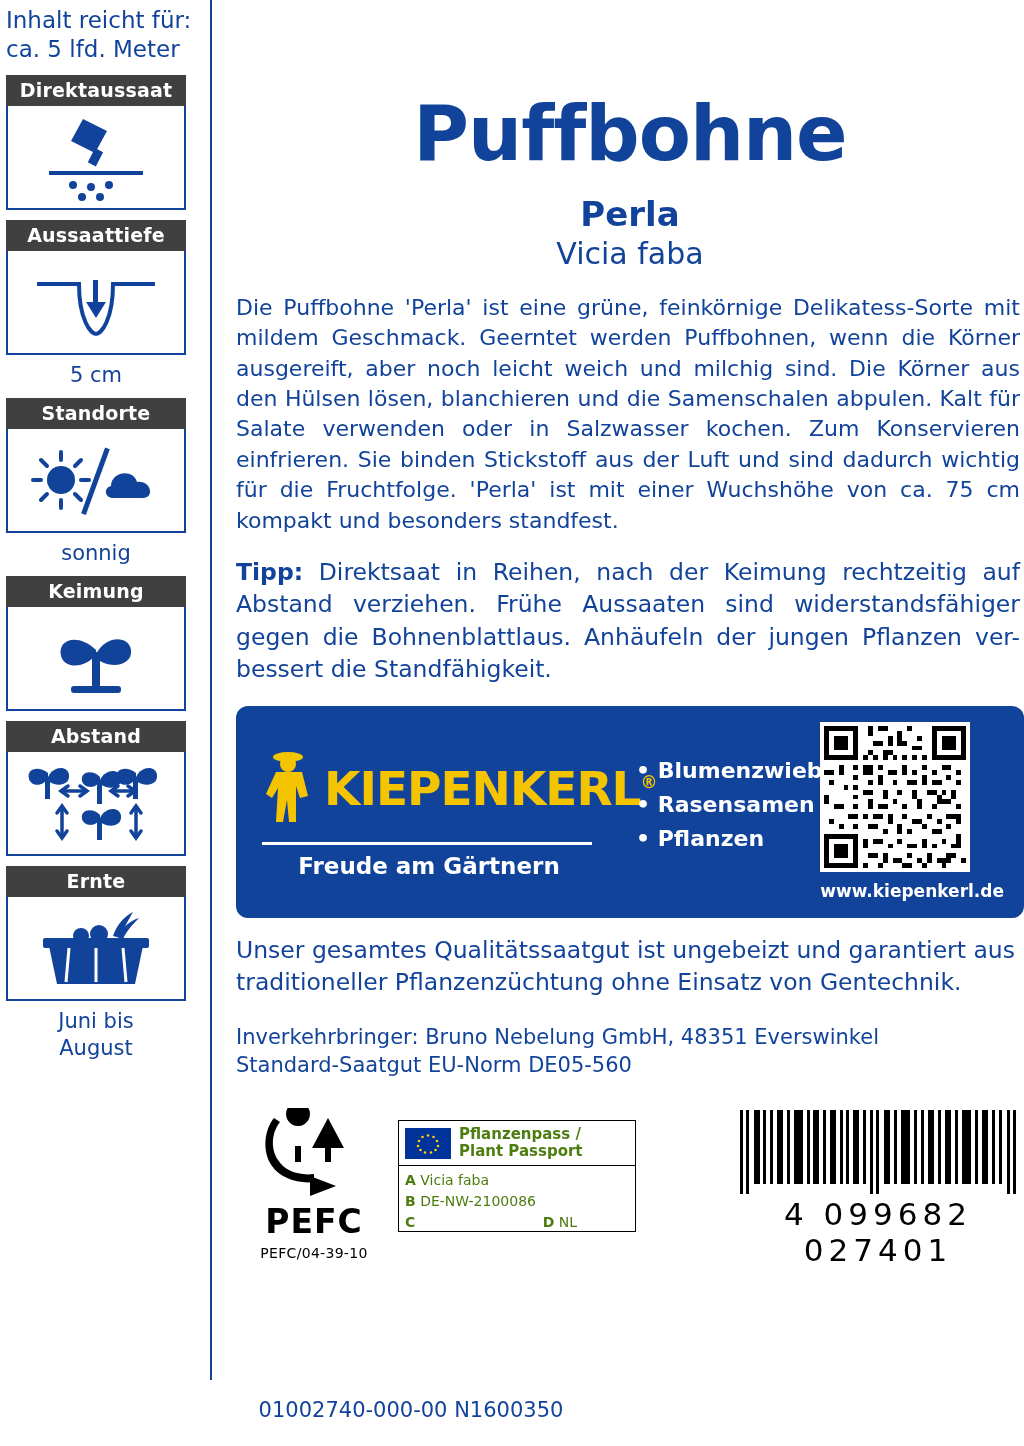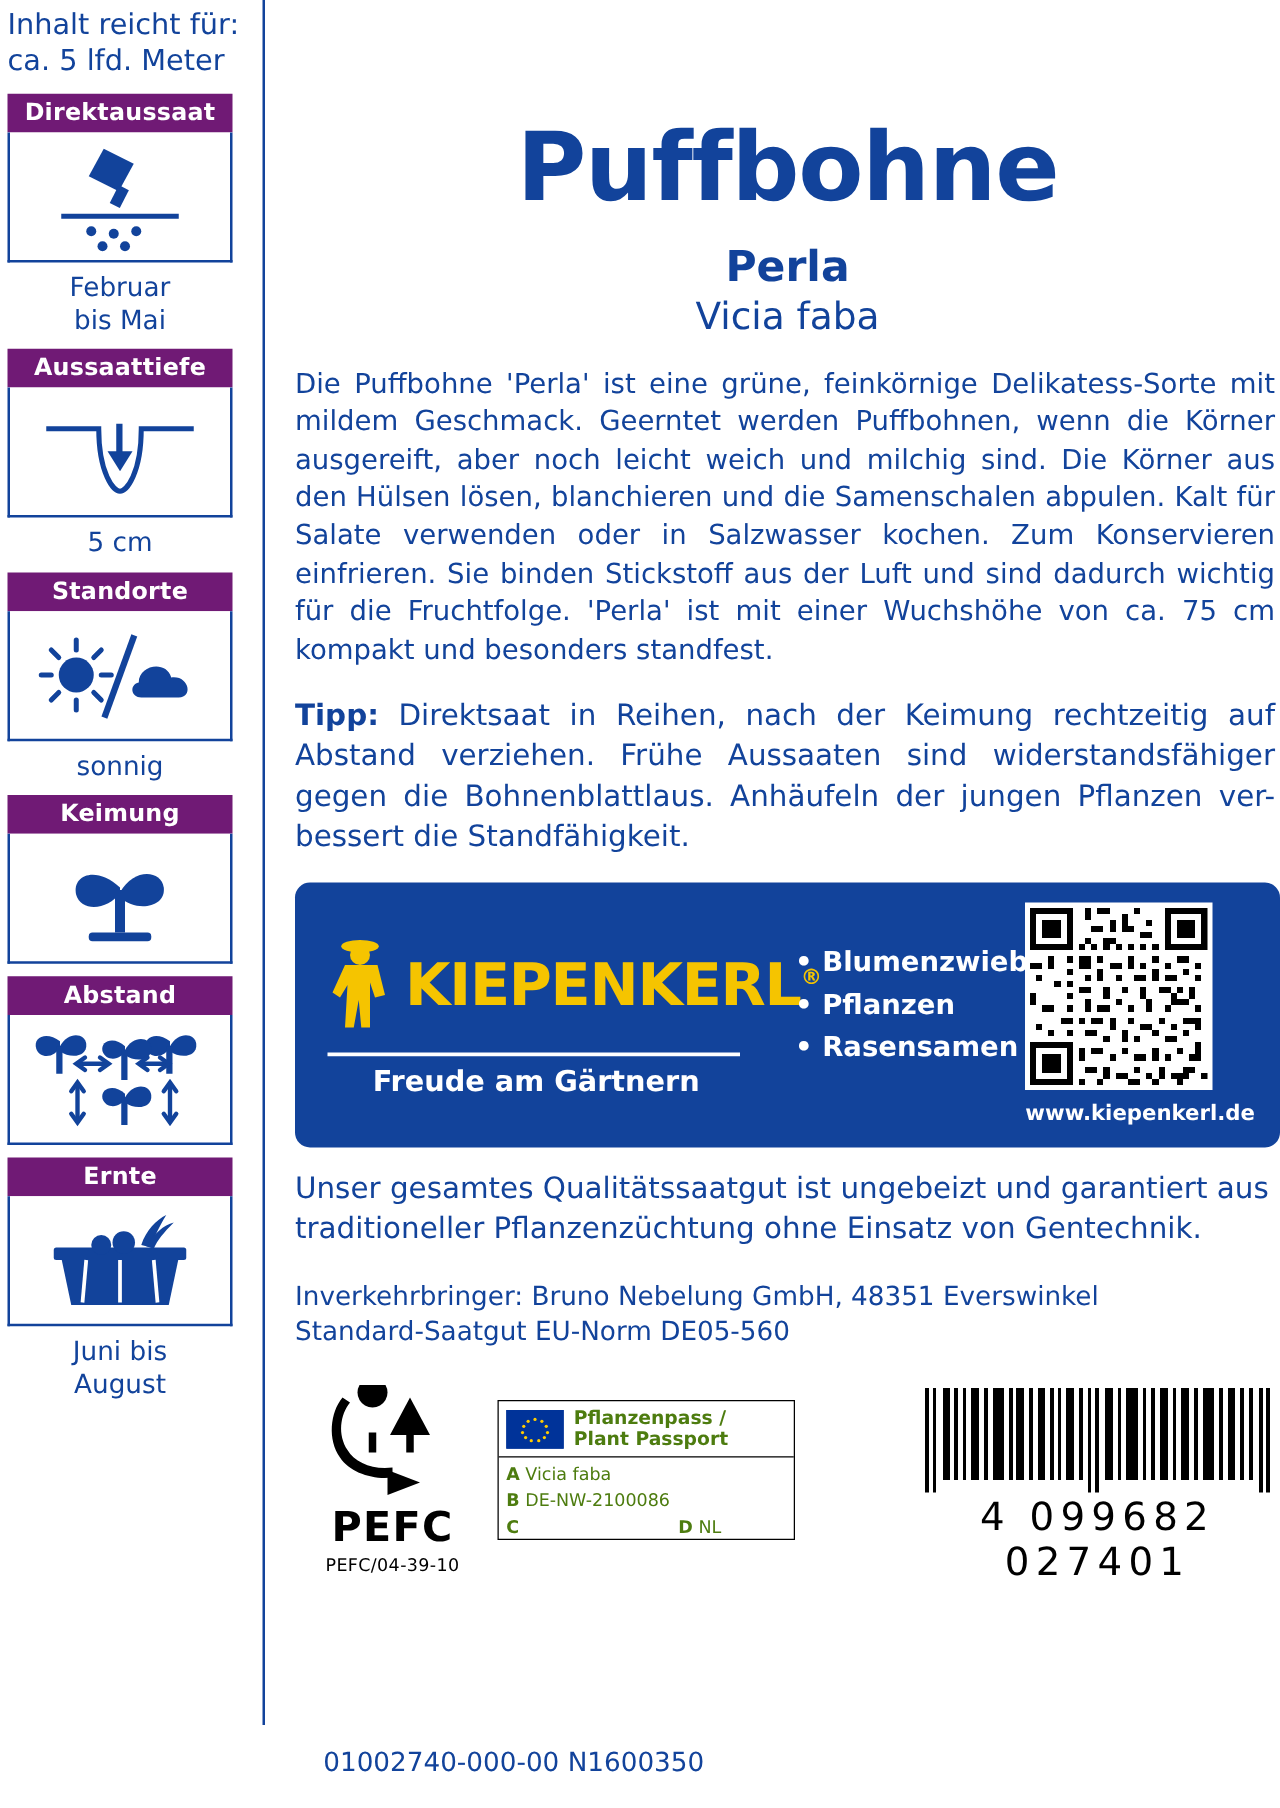--- a/index.html
+++ b/index.html
@@ -39,21 +39,21 @@
     padding: 6px 4px 0 6px;
     white-space: pre-line;
   }
 
   .icon-block {
     margin: 10px 0 0 6px;
     width: 180px;
     text-align: center;
   }
   .icon-head {
-    background: #701a75;
+    background: #404040;
     color: #ffffff;
     font-size: 19px;
     font-weight: bold;
     padding: 4px 0 5px 0;
     letter-spacing: .2px;
   }
   .icon-box {
     border: 2px solid #12439b;
     border-top: none;
     height: 104px;
@@ -324,22 +324,20 @@
             <rect x="70" y="40" width="9" height="16" transform="rotate(27 74 48)"></rect>
             <rect x="28" y="62" width="94" height="4"></rect>
             <circle cx="52" cy="76" r="4"></circle>
               <circle cx="70" cy="78" r="4"></circle>
             <circle cx="88" cy="76" r="4"></circle>
               <circle cx="61" cy="88" r="4"></circle>
             <circle cx="79" cy="88" r="4"></circle>
           </g>
         </svg>
       </div>
-      <div class="icon-caption">Februar
-bis Mai</div>
     </div>
 
     <div class="icon-block">
       <div class="icon-head">Aussaattiefe</div>
       <div class="icon-box">
         <svg width="150" height="96" viewBox="0 0 150 96">
           <g stroke="#12439b" fill="none" stroke-width="4">
             <path d="M16 30 H58 C58 66 70 80 75 80 C80 80 92 66 92 30 H134"></path>
           </g>
           <g fill="#12439b">
@@ -474,22 +472,22 @@
             </svg>
           </span>
           <span class="brand-name"><span>KIEPENKERL</span><span class="brand-reg">®</span></span>
         </div>
         <div class="brand-rule"></div>
         <div class="brand-sub">Freude am Gärtnern</div>
       </div>
 
       <div class="bullets">
         <div>Blumenzwiebeln</div>
+        <div>Rasensamen</div>
         <div>Pflanzen</div>
-        <div>Rasensamen</div>
       </div>
 
       <div class="qr-wrap">
         <div class="qr">
           <svg width="142" height="142" viewBox="0 0 29 29" shape-rendering="crispEdges">
             <rect width="29" height="29" fill="#fff"></rect>
             <g fill="#000">
 
               <path d="M0 0h7v7h-7z"></path>
                 <path d="M1 1h5v5h-5z" fill="#fff"></path>

